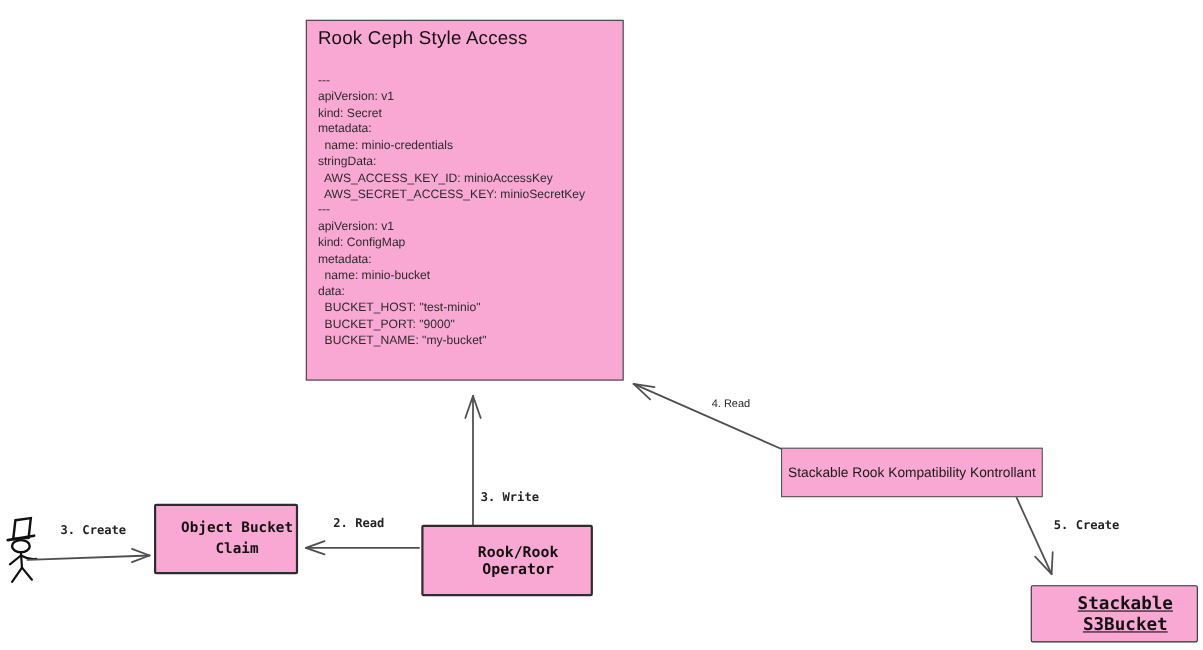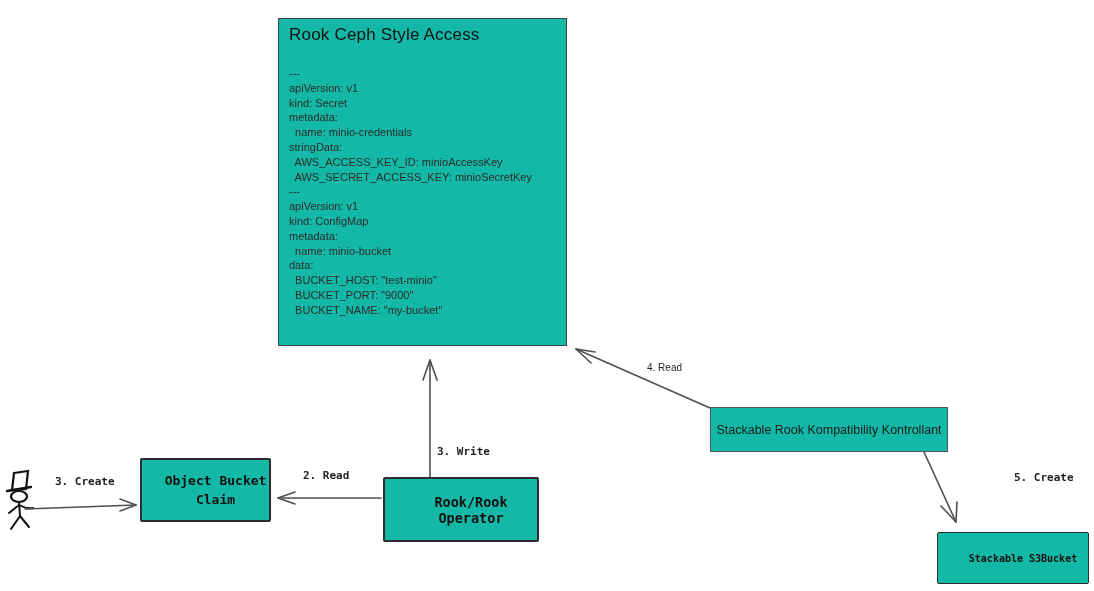--- a/index.html
+++ b/index.html
@@ -2,57 +2,57 @@
 <html><head>
 <meta charset="utf-8">
 <style>
   html,body { margin:0; padding:0; background:#ffffff; }
   .canvas {
     position:relative; width:1094px; height:591px; background:#ffffff;
     font-family:"Liberation Sans", sans-serif; overflow:hidden;
   }
   svg.layer { position:absolute; left:0; top:0; width:1094px; height:591px; }
 
-  .box { position:absolute; background:#14b8a6; box-sizing:border-box; }
+  .box { position:absolute; background:#f9a8d4; box-sizing:border-box; }
 
   .code-panel { left:278px; top:18px; width:289px; height:328px; border:1.6px solid #424242; }
   .code-title {
     position:absolute; left:10px; top:6px; font-size:17px; color:#111;
     letter-spacing:0.2px; white-space:nowrap;
   }
   .code-body {
     position:absolute; left:10px; top:47px; font-size:11px; line-height:14.8px;
     color:#2b2b2b; white-space:pre; text-align:left;
   }
 
   .sketch-box {
     border:2px solid #2d2d2d; border-radius:2px;
     display:flex; align-items:center; justify-content:center; text-align:center;
     font-family:"DejaVu Sans Mono", monospace; font-weight:bold; color:#111;padding-left:20px;
   }
   .obc-box { left:140px; top:458px; width:131px; height:64px; font-size:13px; line-height:1.5; }
   .operator-box { left:383px; top:477px; width:156px; height:65px; font-size:13.5px; }
-  .s3-box { left:937px; top:532px; width:152px; height:52px; font-size:10px; border-width:1.6px; }
+  .s3-box { left:937px; top:532px; width:152px; height:52px; font-size:16px; border-width:1.6px;text-decoration:underline; }
 
   .kontrollant-box {
     left:710px; top:407px; width:238px; height:45px; border:1.6px solid #555;
     display:flex; align-items:center; justify-content:center;
     font-size:12.5px; color:#1a1a1a; white-space:nowrap;
   }
 
   .edge-label {
     position:absolute; font-family:"DejaVu Sans Mono", monospace;
     font-size:11px; font-weight:600; color:#222; white-space:nowrap;
   }
   .edge-label.sans { font-family:"Liberation Sans", sans-serif; font-size:10px; font-weight:normal; color:#1f1f1f; }
   .lbl-1 { left:55px;  top:475px; }
   .lbl-2 { left:303px; top:469px; }
   .lbl-3 { left:437px; top:401px;margin-top:44px; }
   .lbl-4 { left:647px; top:362px; }
-  .lbl-5 { left:1014px; top:471px; }
+  .lbl-5 { left:958px; top:471px; }
 </style>
 </head>
 <body>
 
 <div class="canvas">
 
   <svg class="layer" viewBox="0 0 1094 591">
 
     <g stroke="#111111" stroke-width="2" fill="none" stroke-linecap="round">
       <polygon points="14,473 28,471 26,489 12,490" stroke-width="2.2"></polygon>

